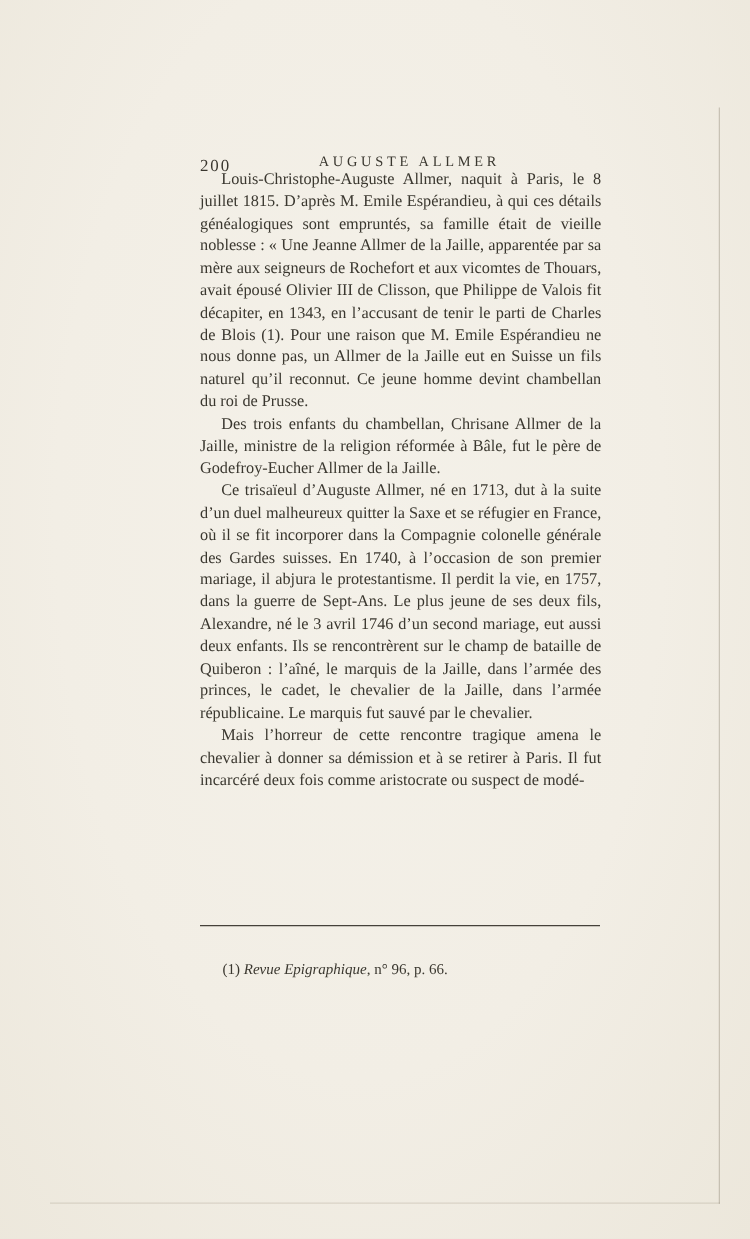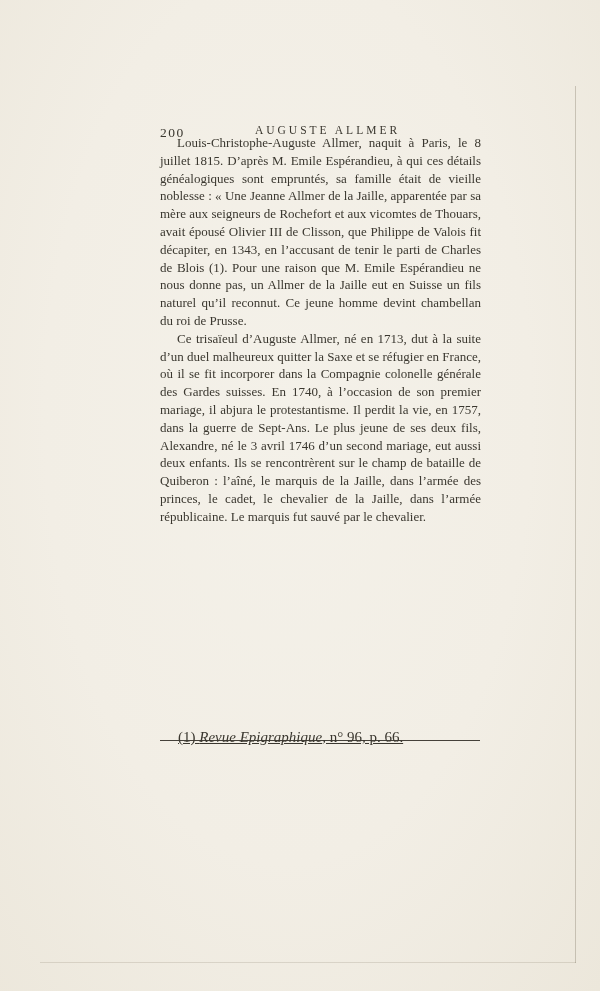--- a/index.html
+++ b/index.html
@@ -42,43 +42,44 @@
     font-size: 13px; line-height: 17.8px;
     text-align: justify;
     text-rendering: optimizeLegibility;
   }
   .body-text p { margin: 0; text-indent: 17px; }
   .footnote-rule {
     position: absolute; left: 160px; top: 740px; width: 320px; height: 1px;
     background: #45413a;
   }
   .footnote {
-    position: absolute; left: 160px; top: 730px; width: 320px;
-    font-size: 15px; line-height: 15px;
+    position: absolute; left: 160px; top: 768px; width: 320px;
+    font-size: 12px; line-height: 15px;
     padding-left: 18px;
-    text-decoration: underline;
   }
   .italic { font-style: italic; }
 </style>
 </head>
 <body>
 
 <div class="scan">
 
   <div class="edge-right"></div>
   <div class="edge-bottom"></div>
 
   <div class="header-row">
     <span class="page-number">200</span>
     <span class="running-title">AUGUSTE ALLMER</span>
   </div>
 
   <div class="body-text">
     <p>Louis-Christophe-Auguste Allmer, naquit à Paris, le 8 juillet 1815. D’après M. Emile Espérandieu, à qui ces détails généalogiques sont empruntés, sa famille était de vieille noblesse : « Une Jeanne Allmer de la Jaille, apparentée par sa mère aux seigneurs de Rochefort et aux vicomtes de Thouars, avait épousé Olivier III de Clisson, que Philippe de Valois fit décapiter, en 1343, en l’accusant de tenir le parti de Charles de Blois (1). Pour une raison que M. Emile Espérandieu ne nous donne pas, un Allmer de la Jaille eut en Suisse un fils naturel qu’il reconnut. Ce jeune homme devint chambellan du roi de Prusse.</p>
+    <p>Des trois enfants du chambellan, Chrisane Allmer de la Jaille, ministre de la religion réformée à Bâle, fut le père de Godefroy-Eucher Allmer de la Jaille.</p>
     <p>Ce trisaïeul d’Auguste Allmer, né en 1713, dut à la suite d’un duel malheureux quitter la Saxe et se réfugier en France, où il se fit incorporer dans la Compagnie colonelle générale des Gardes suisses. En 1740, à l’occasion de son premier mariage, il abjura le protestantisme. Il perdit la vie, en 1757, dans la guerre de Sept-Ans. Le plus jeune de ses deux fils, Alexandre, né le 3 avril 1746 d’un second mariage, eut aussi deux enfants. Ils se rencontrèrent sur le champ de bataille de Quiberon : l’aîné, le marquis de la Jaille, dans l’armée des princes, le cadet, le chevalier de la Jaille, dans l’armée républicaine. Le marquis fut sauvé par le chevalier.</p>
+    <p>Mais l’horreur de cette rencontre tragique amena le chevalier à donner sa démission et à se retirer à Paris. Il fut incarcéré deux fois comme aristocrate ou suspect de modé-</p>
   </div>
 
   <div class="footnote-rule"></div>
 
   <div class="footnote">
     <span>(1) </span><span class="italic">Revue Epigraphique</span><span>, n° 96, p. 66.</span>
   </div>
 
 </div>
 

